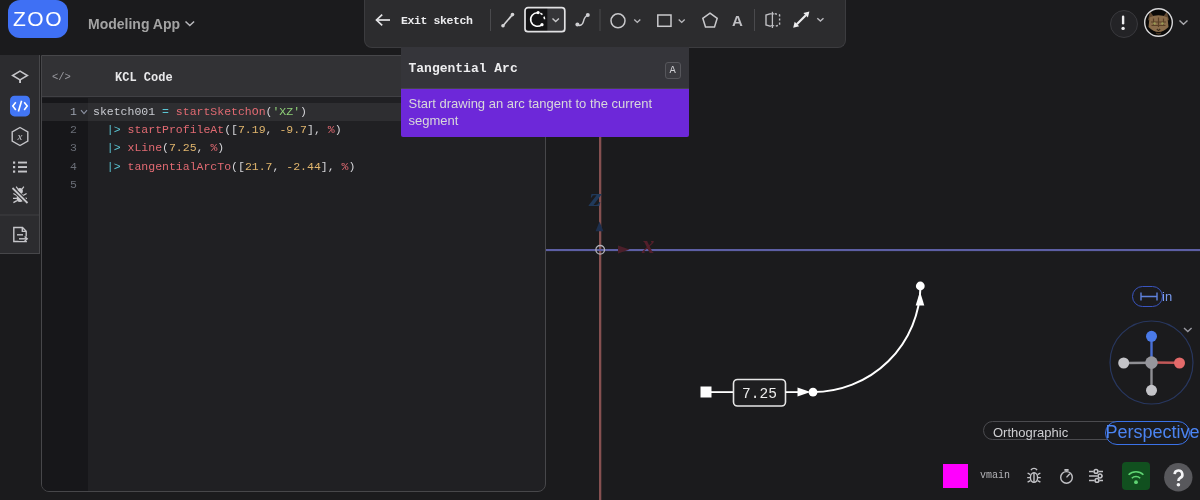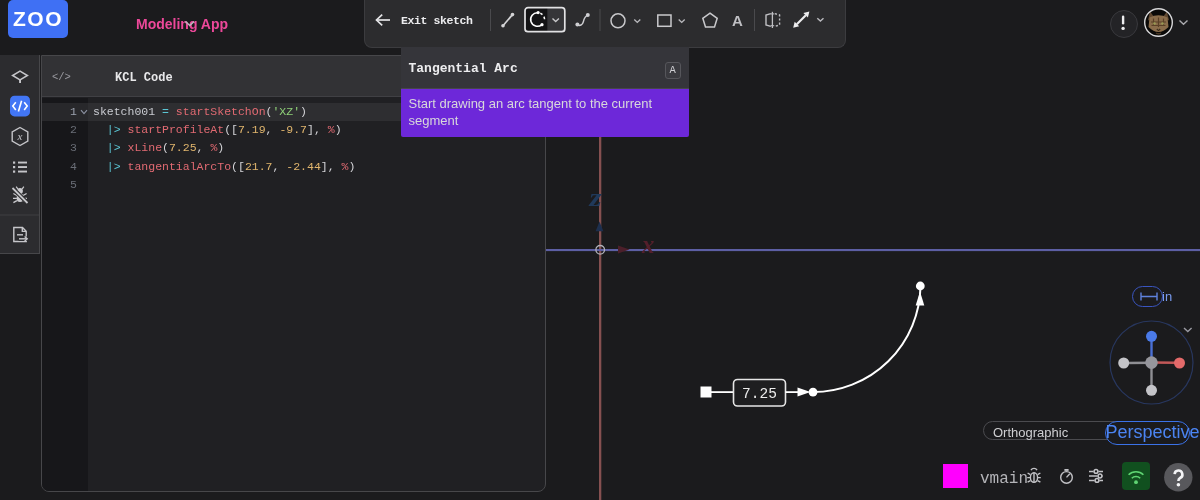--- a/index.html
+++ b/index.html
@@ -34,22 +34,22 @@
   <line x1="1151.5" y1="362.8" x2="1127" y2="363" stroke="#8f8f94" stroke-width="2.4"></line>
   <line x1="1151.5" y1="362.5" x2="1151.5" y2="387" stroke="#8f8f94" stroke-width="2.4"></line>
   <circle cx="1151.5" cy="362.6" r="6.3" fill="#96969c"></circle>
   <circle cx="1151.5" cy="336.3" r="5.5" fill="#4a7ae8"></circle>
   <circle cx="1179.5" cy="363" r="5.5" fill="#e46a6a"></circle>
   <circle cx="1123.7" cy="363" r="5.5" fill="#c4c4c8"></circle>
   <circle cx="1151.5" cy="390.3" r="5.5" fill="#c4c4c8"></circle>
   <path d="M1184 328 l3.8 3.5 l3.8 -3.5" fill="none" stroke="#9a9aa2" stroke-width="1.4"></path>
 </svg>
 
-<div class="abs" style="left:8px;top:0;width:60px;height:38px;background:#3f70f4;border-radius:5px;color:#fff;font-weight:bold;font-size:21px;letter-spacing:1.5px;text-align:center;line-height:37px;">ZOO</div>
-<div class="abs" style="left:88px;top:16px;font-size:14px;font-weight:700;color:#ec4899;margin-left:48px;">Modeling App</div>
+<div class="abs" style="left:8px;top:0;width:60px;height:38px;background:#3f70f4;border-radius:12px;color:#fff;font-weight:normal;font-size:21px;letter-spacing:1.5px;text-align:center;line-height:37px;">ZOO</div>
+<div class="abs" style="left:88px;top:16px;font-size:14px;font-weight:700;color:#a3a3a3;">Modeling App</div>
 <svg class="abs" style="left:184px;top:20px" width="12" height="8">
       <path d="M1.5 1.5 l4.3 4 l4.3 -4" fill="none" stroke="#b9b9bd" stroke-width="1.5"></path>
     </svg>
 
 <div class="abs" style="left:364px;top:0;width:482px;height:48px;background:#2c2c2e;border:1px solid #3c3c3f;border-top:none;border-radius:0 0 8px 8px;box-sizing:border-box;">
 <svg class="abs" style="left:0;top:0" width="480" height="39" viewBox="364 0 480 39">
   <g stroke="#e4e4e6" stroke-width="1.7" fill="none">
     <path d="M375.5 20 H389"></path>
           <path d="M381.2 14.6 L375.5 20 L381.2 25.4"></path>
   </g>
@@ -202,21 +202,21 @@
 </div>
 
 <div class="abs" style="left:983px;top:420.8px;width:176.5px;height:19px;border:1px solid #4b4b4f;border-radius:13px;box-sizing:border-box;">
   <span class="abs" style="left:9px;top:3.6px;font-size:13px;color:#cfcfd2;">Orthographic</span>
 </div>
 <div class="abs" style="left:1104.5px;top:420.5px;width:85px;height:24.5px;border:1.5px solid #3b72e8;border-radius:13px;box-sizing:border-box;background:#1b1b1d;text-align:center;">
   <span style="font-size:18px;color:#4b84f2;line-height:21.5px;text-align:right;">Perspective</span>
 </div>
 
 <div class="abs" style="left:943px;top:464px;width:25.4px;height:24.4px;background:#ff00fe;"></div>
-<span class="abs mono" style="left:980px;top:470px;font-size:16px;color:#b4b4b8;">vmain</span>
+<span class="abs mono" style="left:980px;top:470px;font-size:10px;color:#b4b4b8;">vmain</span>
 <svg class="abs" style="left:1023px;top:462px" width="90" height="30" viewBox="0 0 90 30">
   <g stroke="#c2c2c6" stroke-width="1.4" fill="none">
     <ellipse cx="11" cy="15.6" rx="3.6" ry="4.8"></ellipse>
     <path d="M11 10.8 V20.4"></path>
     <path d="M8 8.2 A3.4 3.4 0 0 1 14 8.2"></path>
     <path d="M7.4 12.6 L4.6 11 M7.4 15.6 H4.2 M7.4 18.6 L4.6 20.2 M14.6 12.6 L17.4 11 M14.6 15.6 H17.8 M14.6 18.6 L17.4 20.2"></path>
     <circle cx="43.5" cy="15.4" r="5.8"></circle>
     <path d="M43.5 15.4 L46.8 11.7"></path>
   </g>
   <rect x="41.4" y="7" width="4.2" height="1.9" fill="#c2c2c6"></rect>

